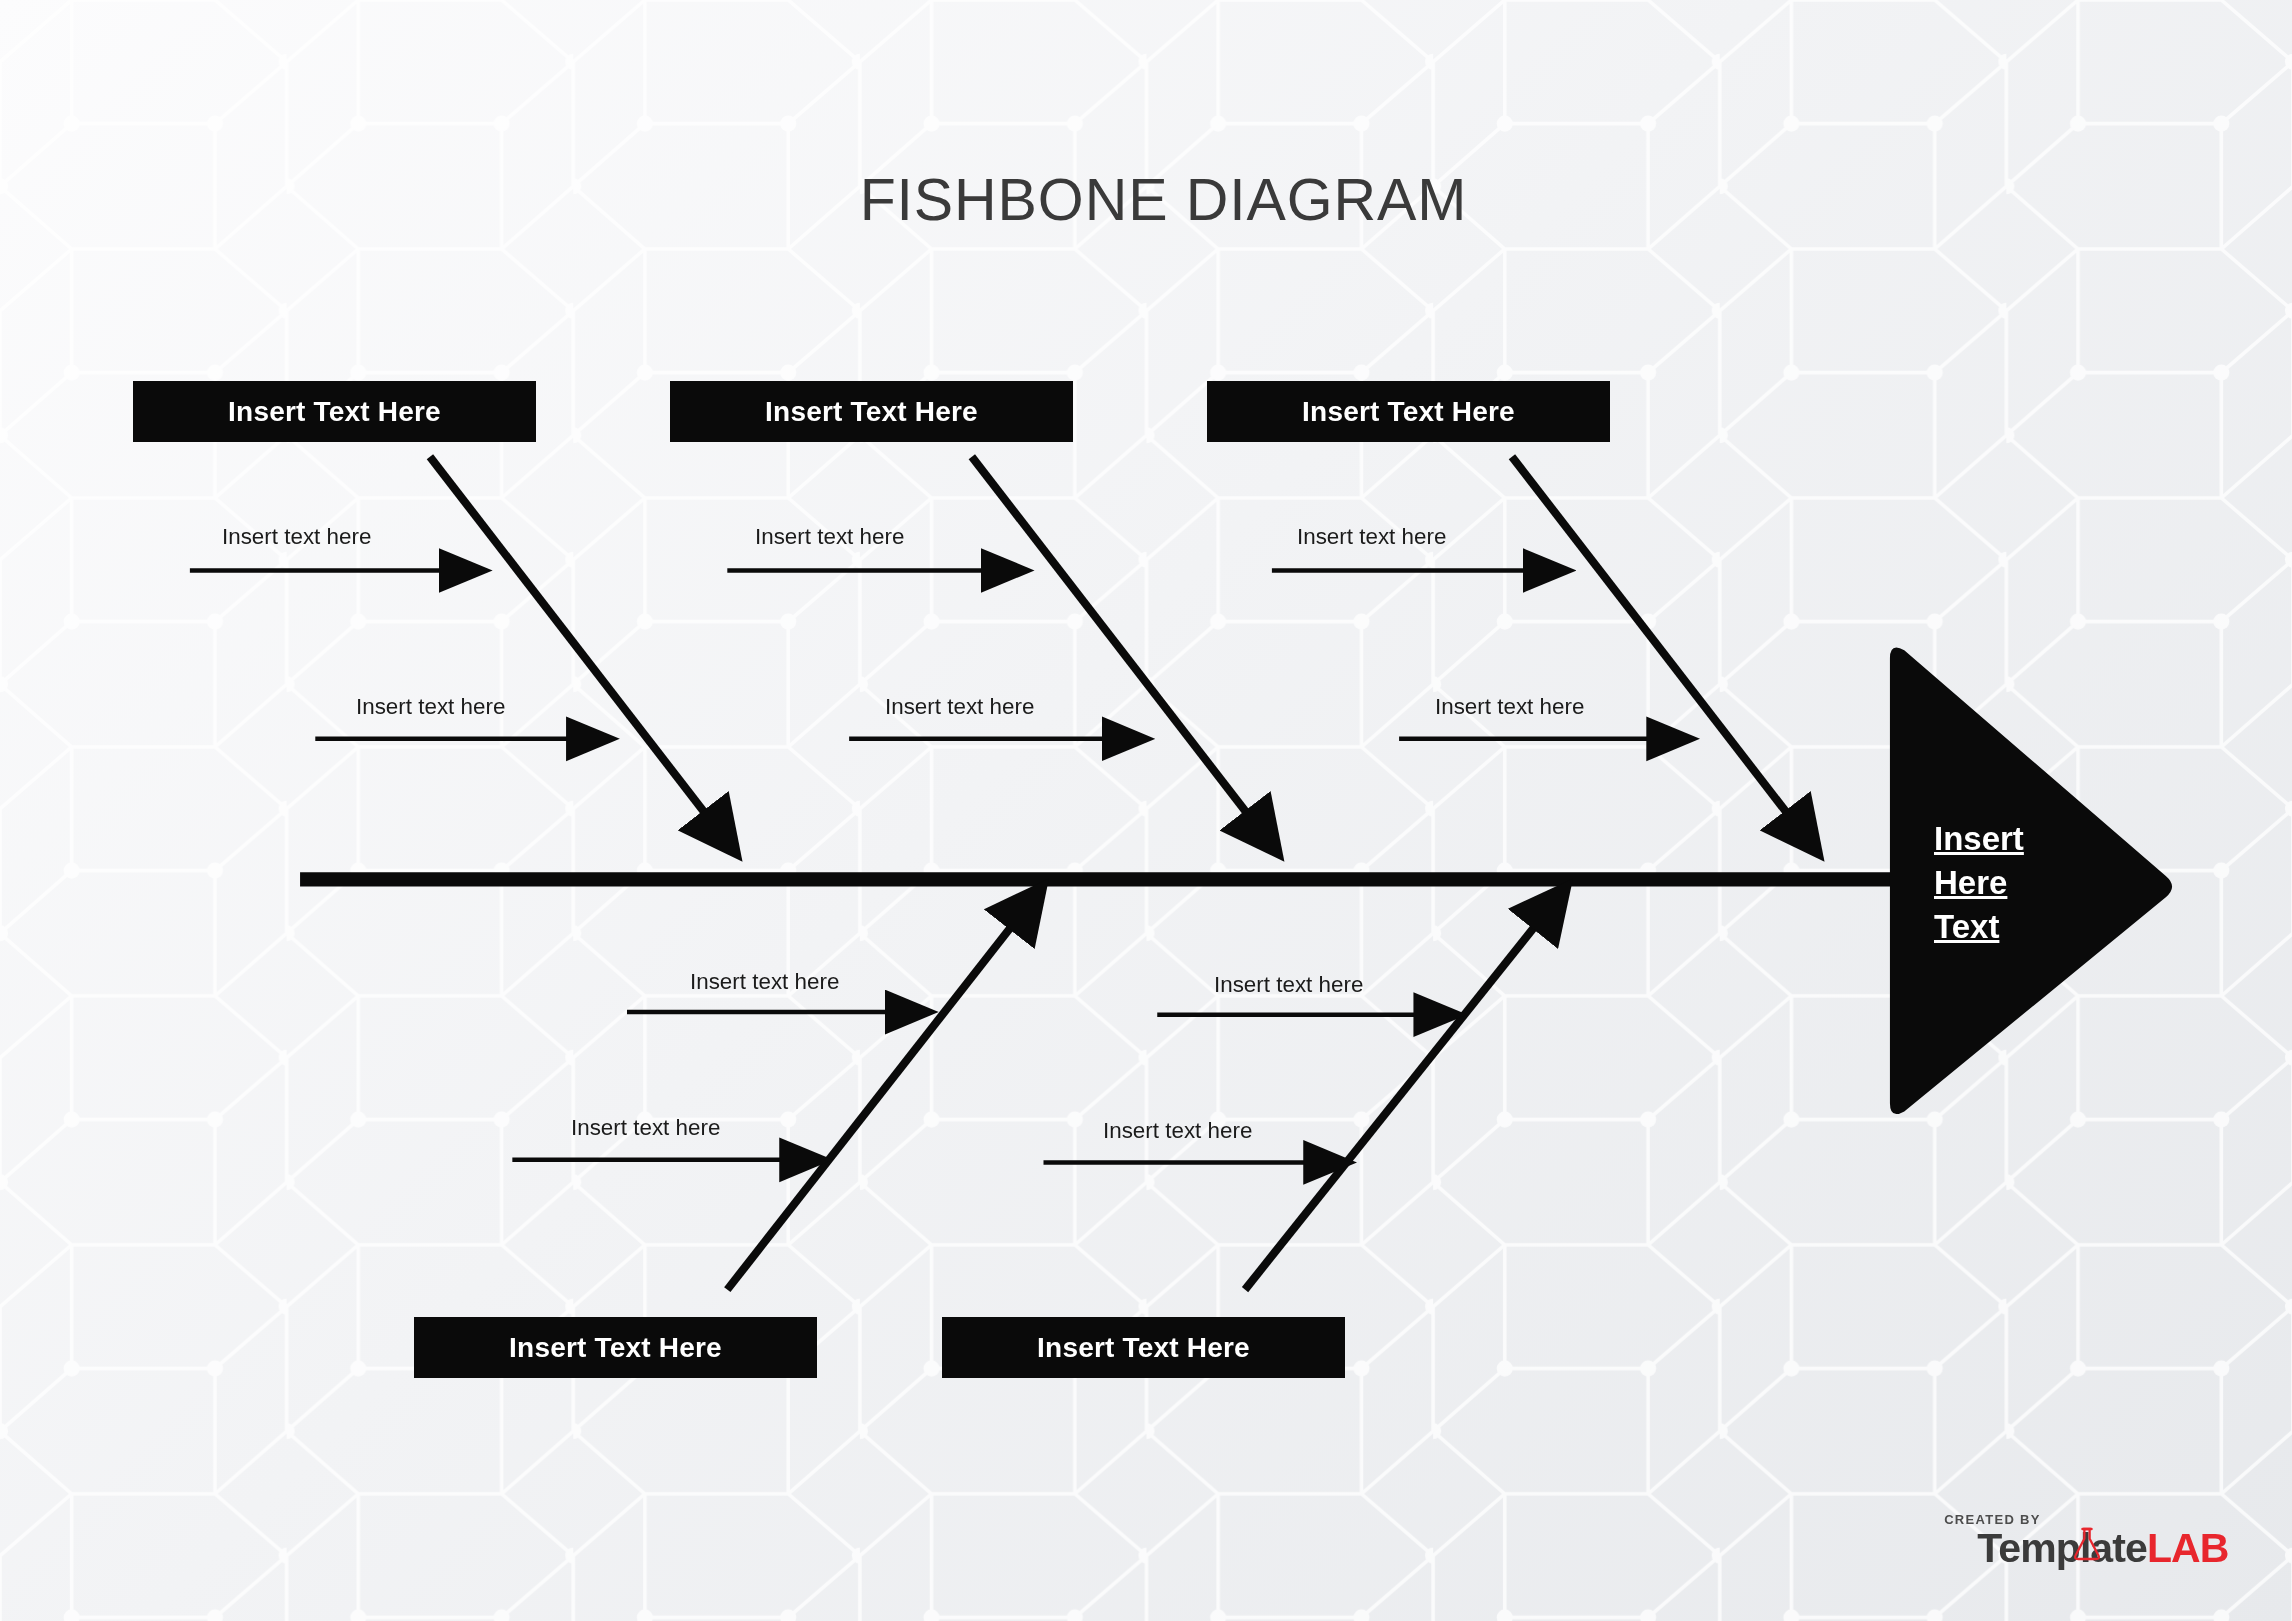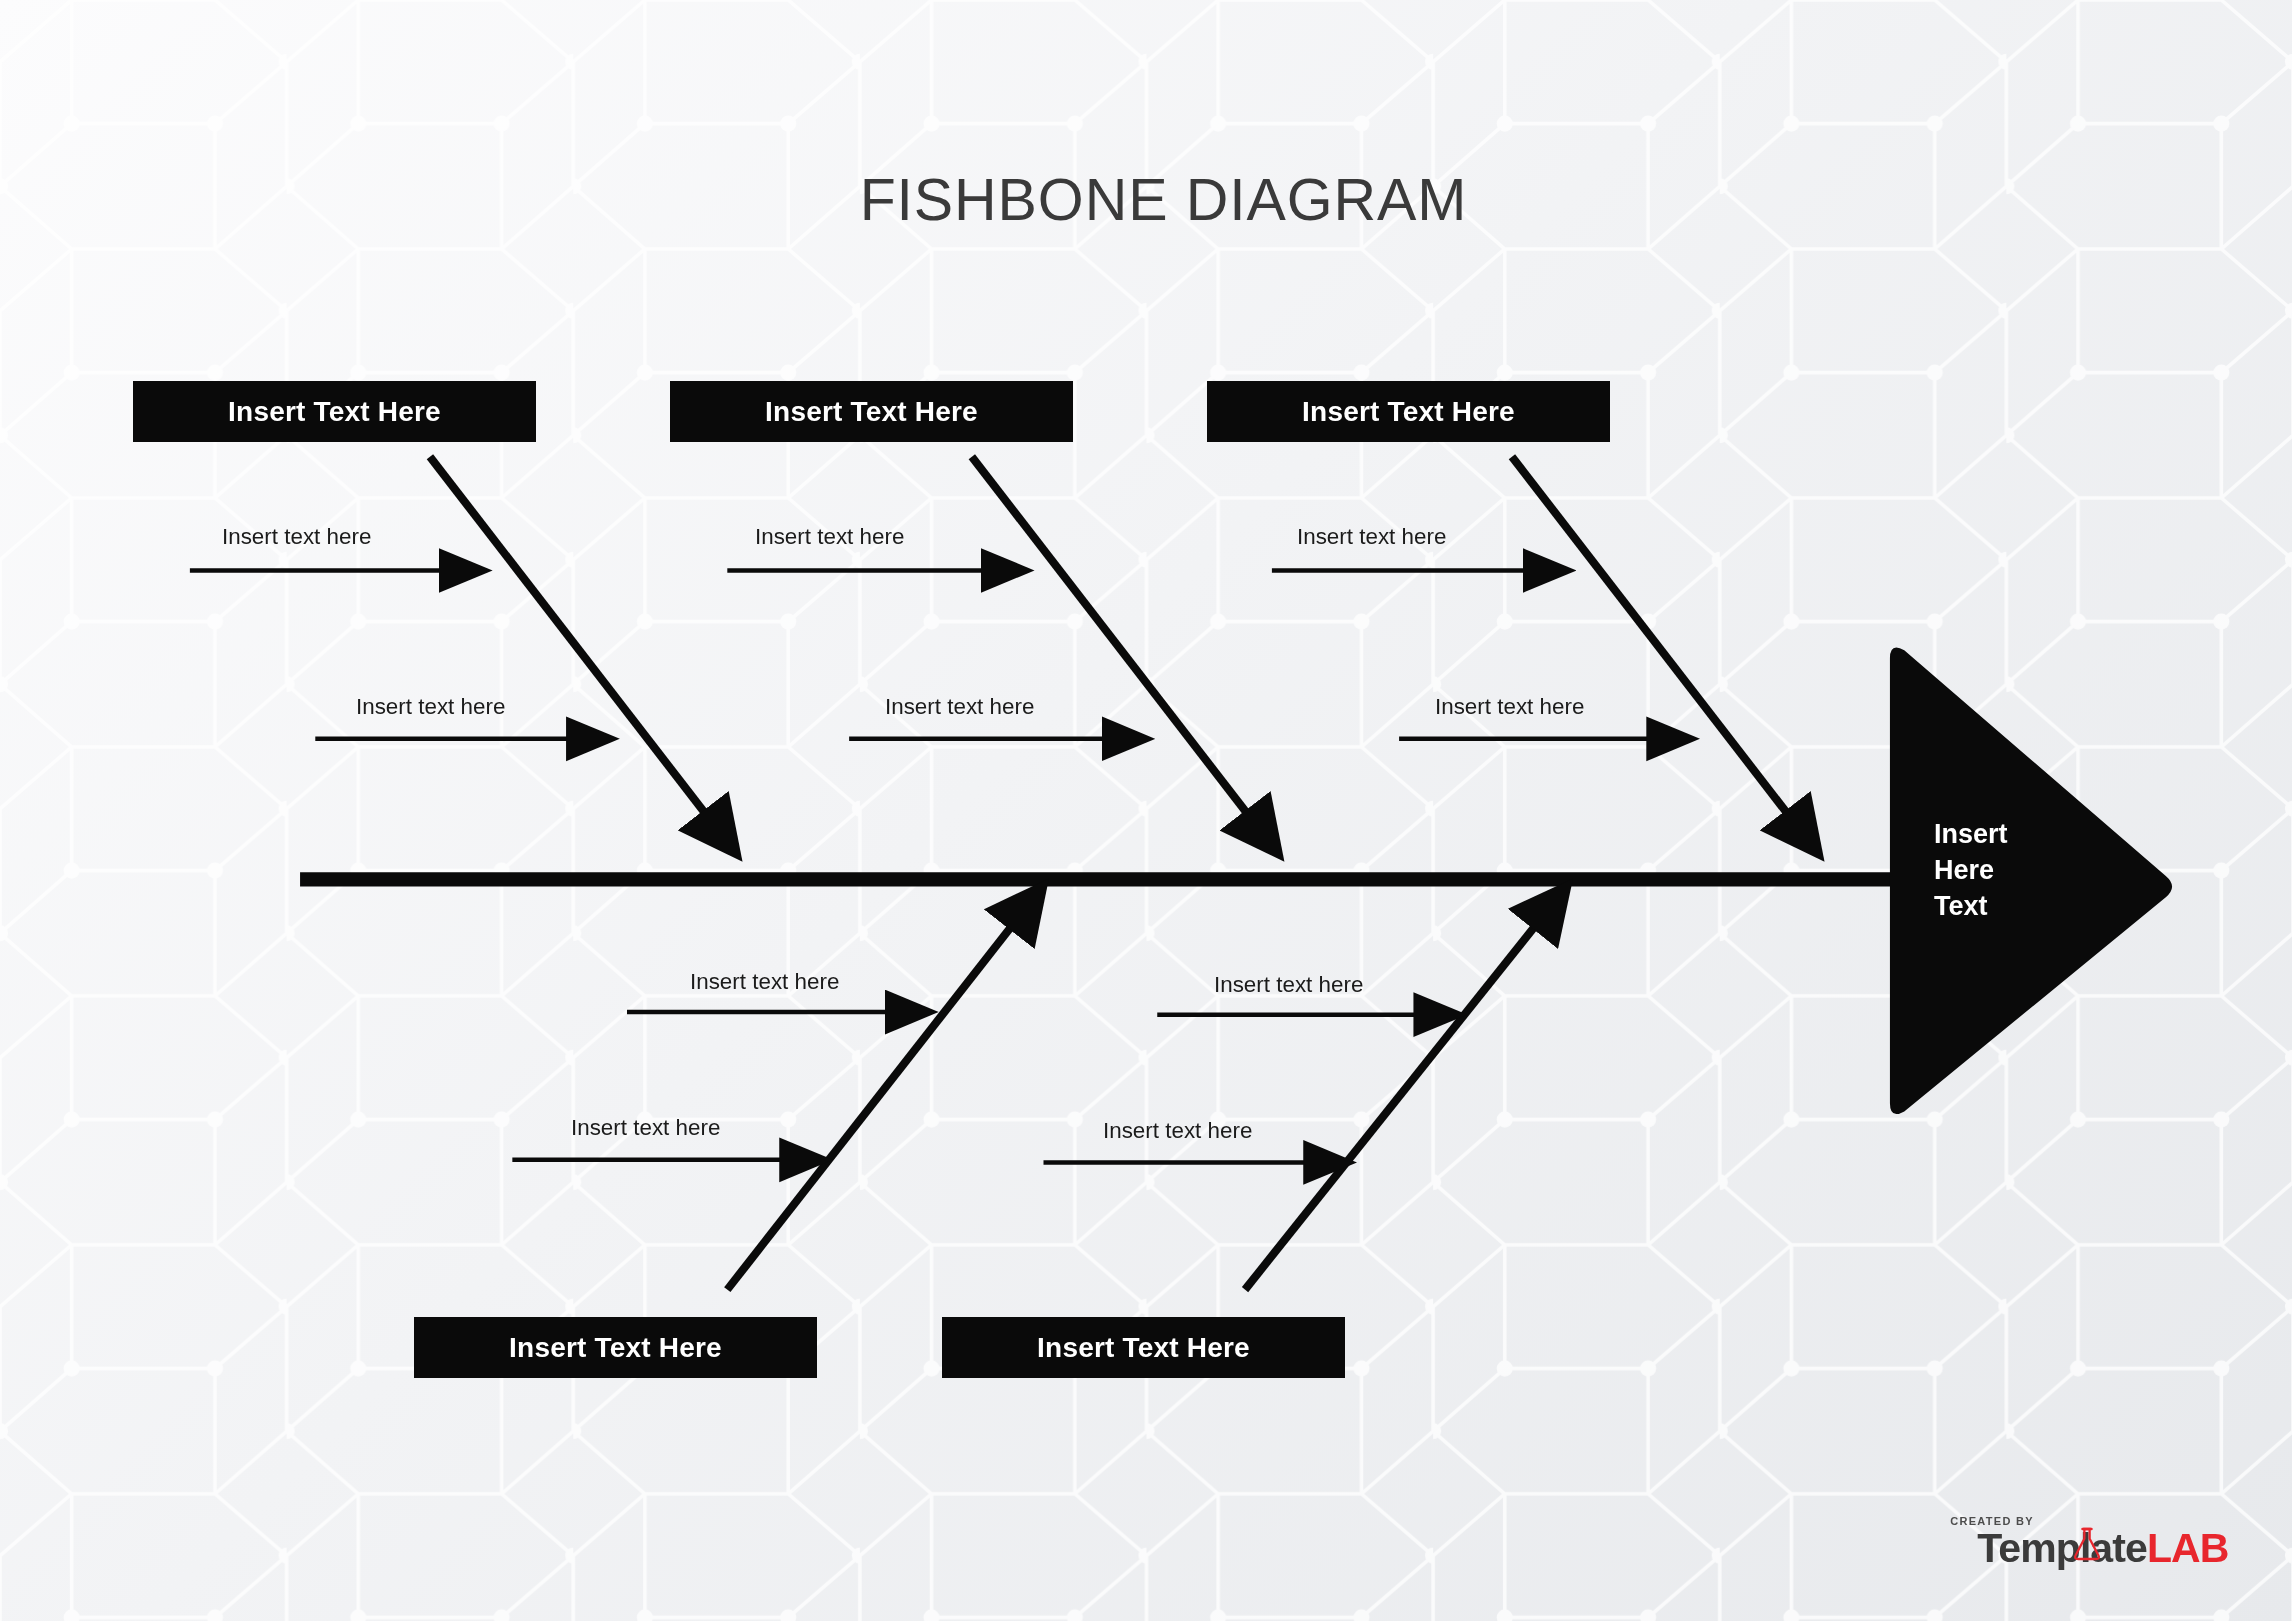--- a/index.html
+++ b/index.html
@@ -54,38 +54,38 @@
   }
   .cause-label {
     position: absolute;
     font-size: 22.4px;
     color: #1b1b1b;
     white-space: nowrap;
   }
   .head-text {
     position: absolute;
     color: #ffffff;
-    font-size: 27px;
+    font-size: 33px;
     font-weight: bold;
     line-height: 1.33;
     width: 143px;
+    text-decoration: underline;
   }
   .credit {
     position: absolute;
     right: 54px;
     bottom: 52px;
     text-align: left;
   }
   .credit .created {
-    font-size: 11px;
+    font-size: 13px;
     font-weight: bold;
     color: #4d4d4d;
     letter-spacing: 1.3px;
     margin-bottom: 0.9px;
-    margin-left: 6px;
   }
   .credit .brand {
     font-size: 41px;
     font-weight: bold;
     line-height: 1;
     letter-spacing: -0.9px;
     margin-left: 33px;
   }
   .brand .tpl { color: #3b3b3b; }
   .brand .lab { color: #e8262d; }

